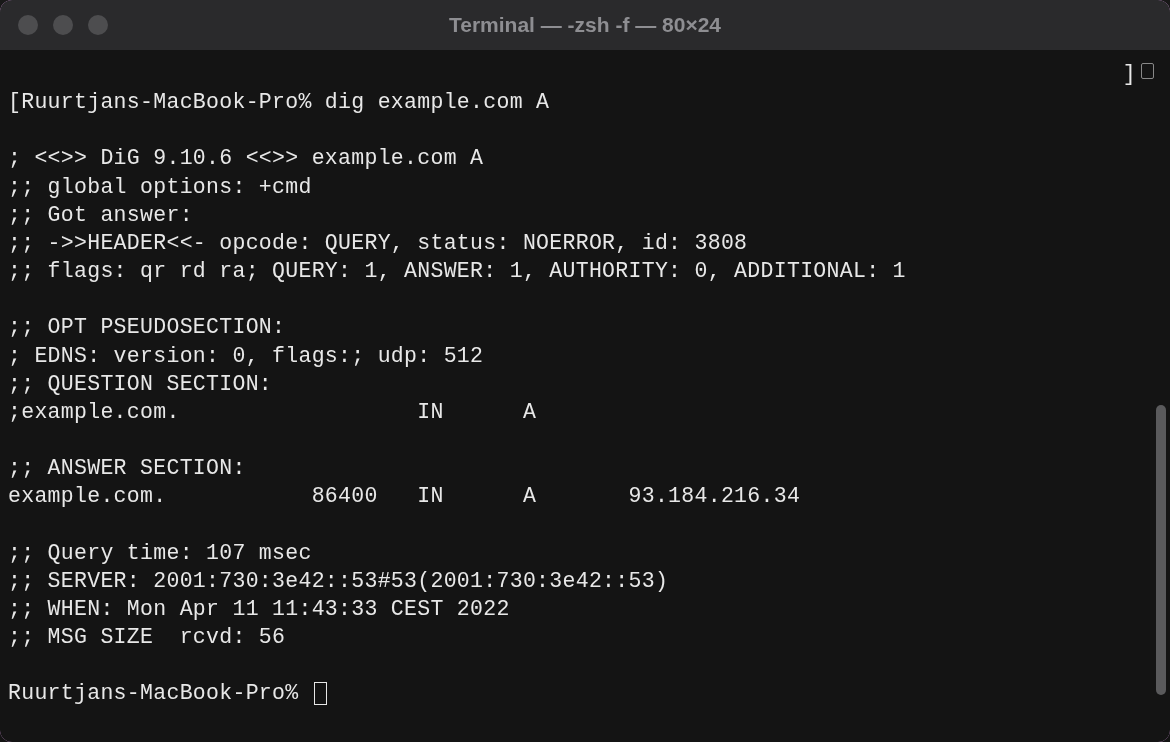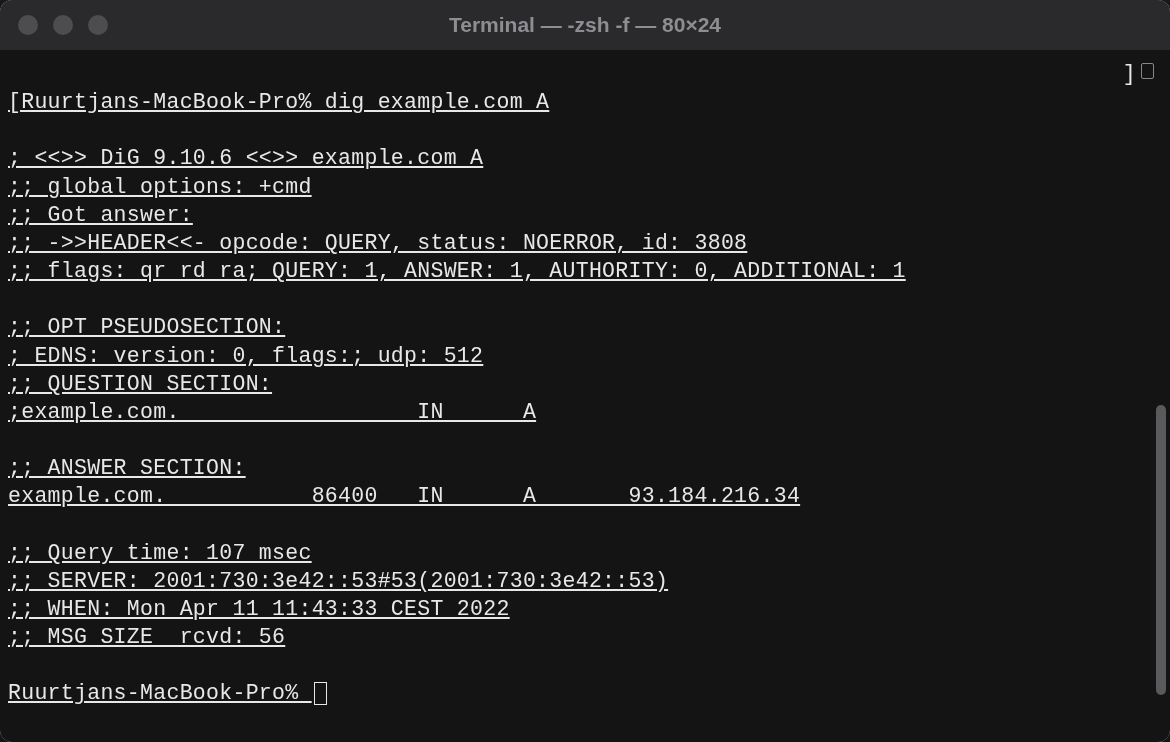--- a/index.html
+++ b/index.html
@@ -78,21 +78,20 @@
       position: absolute;
       right: 0;
       bottom: 0;
       width: 10px;
       height: 290px;
       background: #5a5a5c;
       border-radius: 5px;
     }
     .line {
       min-height: 1.31em;
-      text-decoration: underline;
     }
     .cursor-block {
       display: inline-block;
       width: 0.6em;
       height: 1.1em;
       border: 1.5px solid #e8e8e8;
       vertical-align: text-bottom;
       margin-left: 2px;
     }
     .right-bracket {

